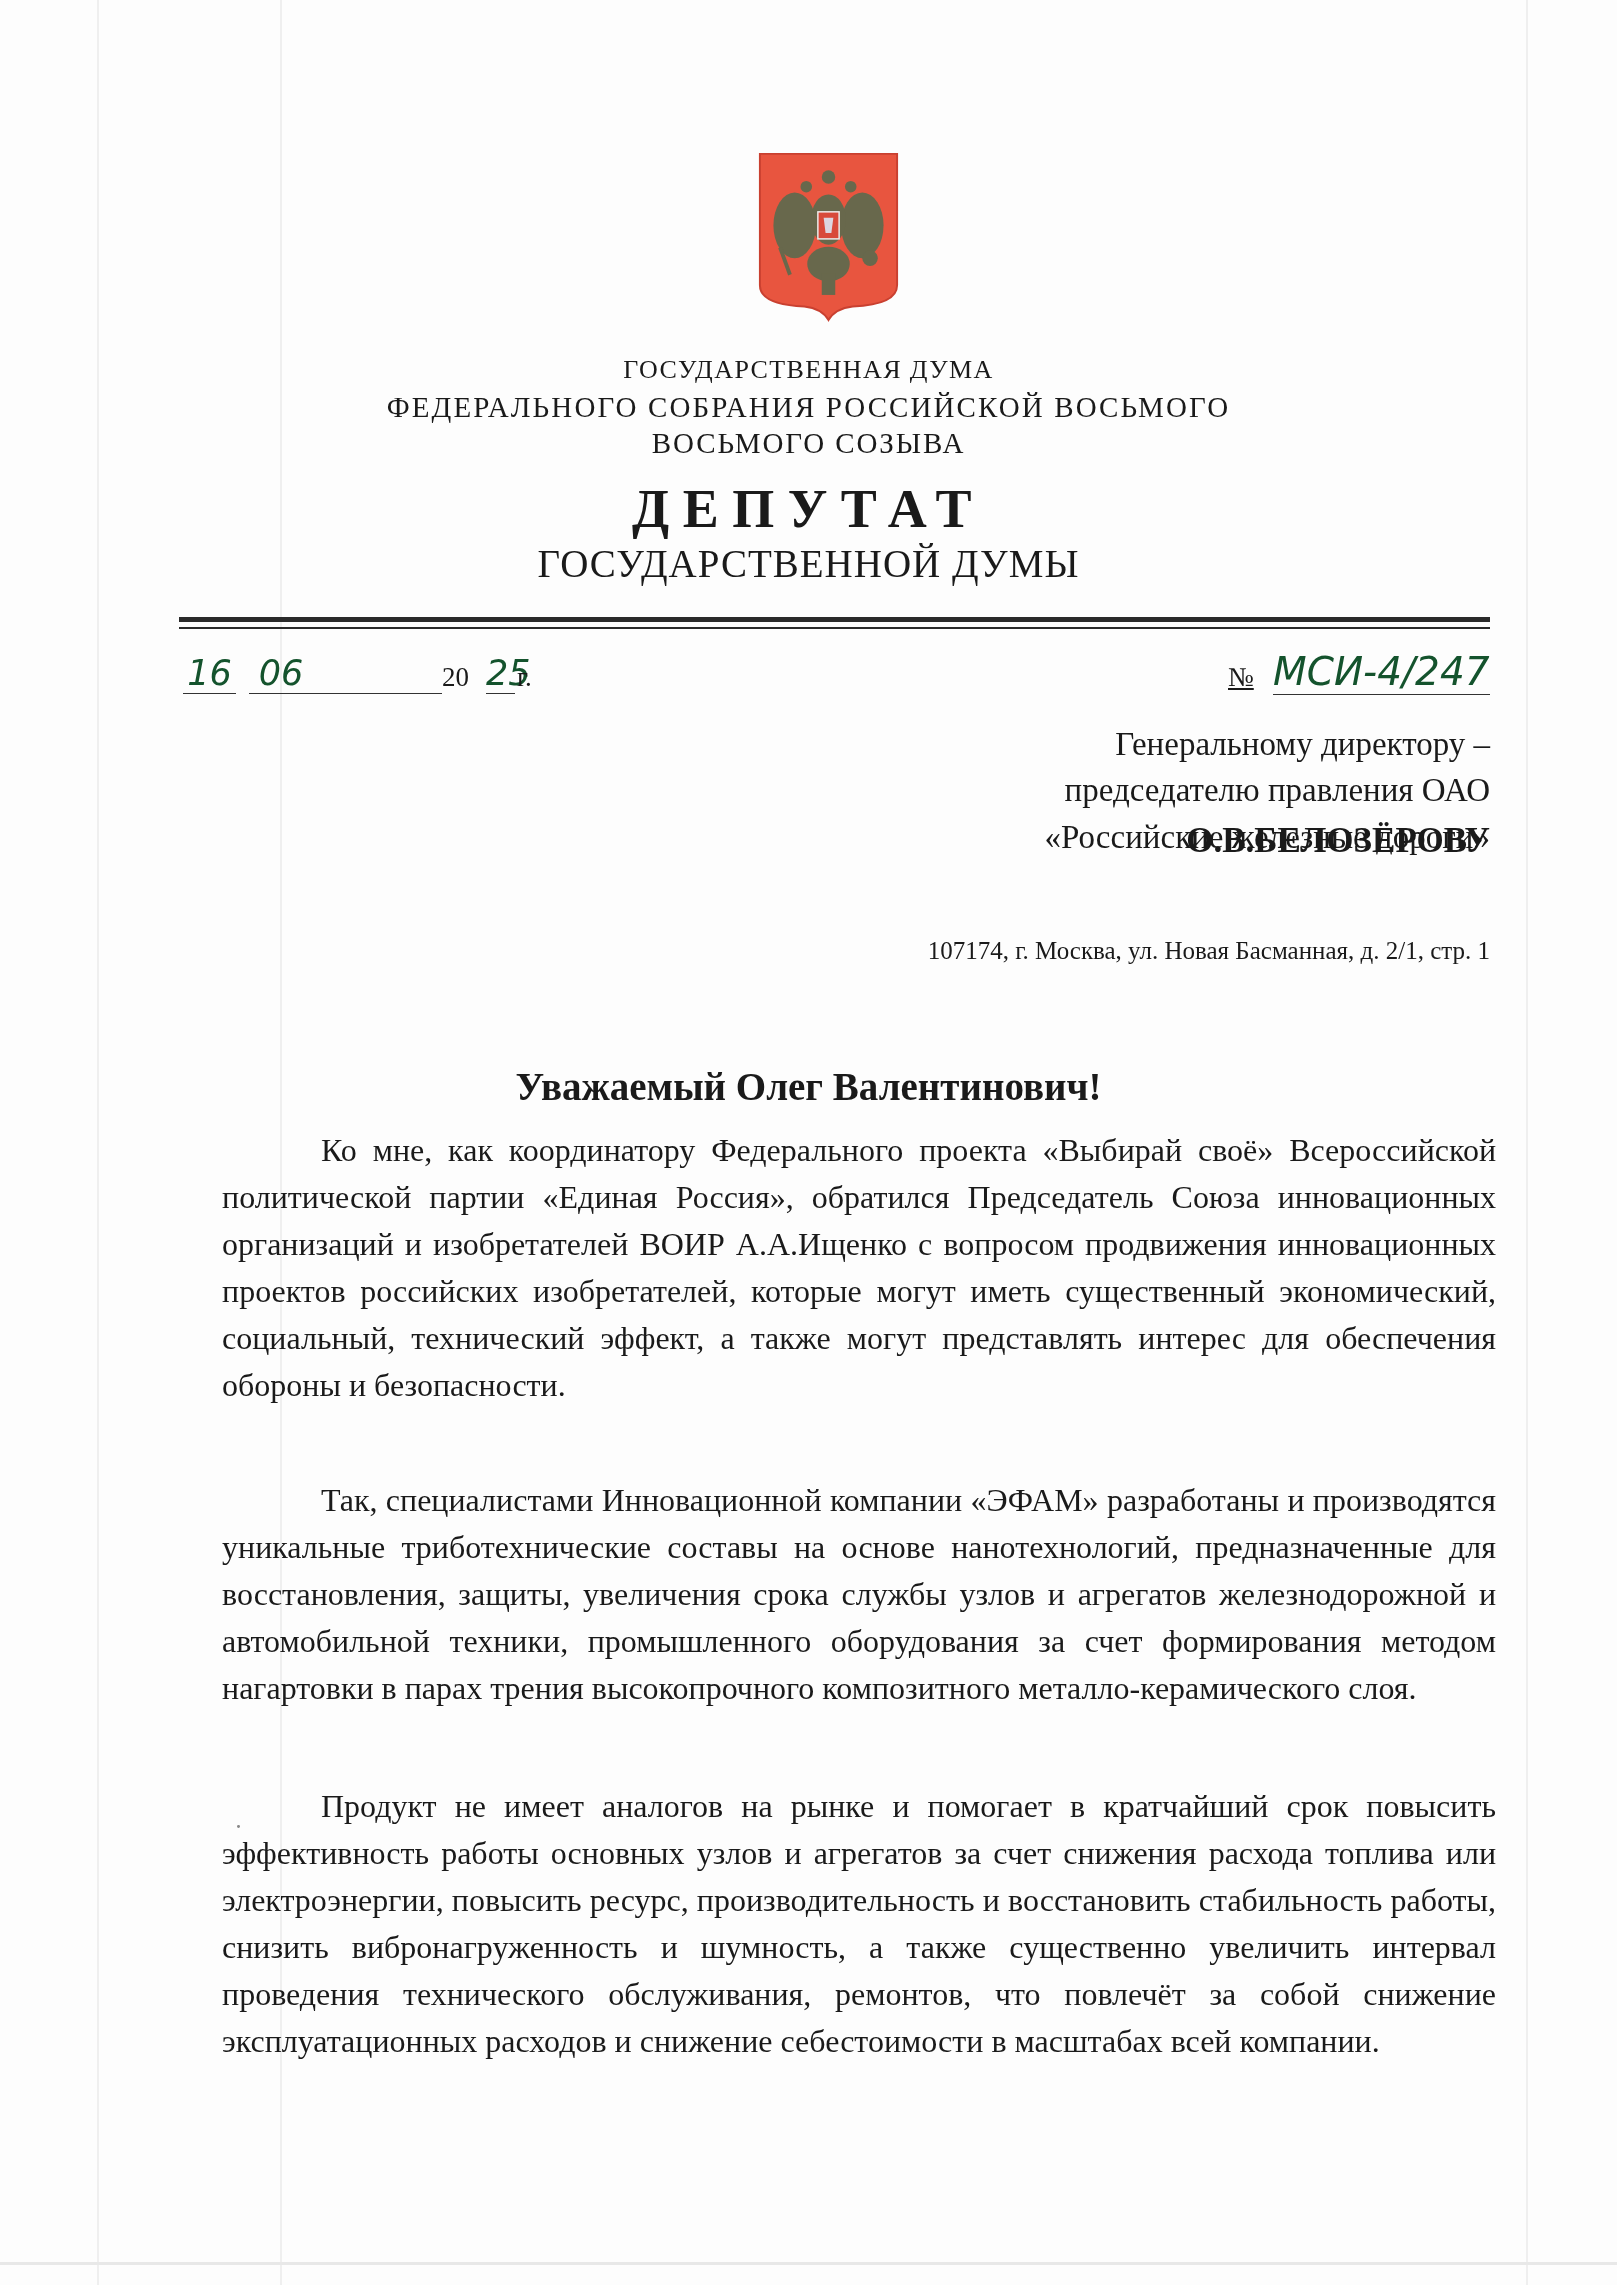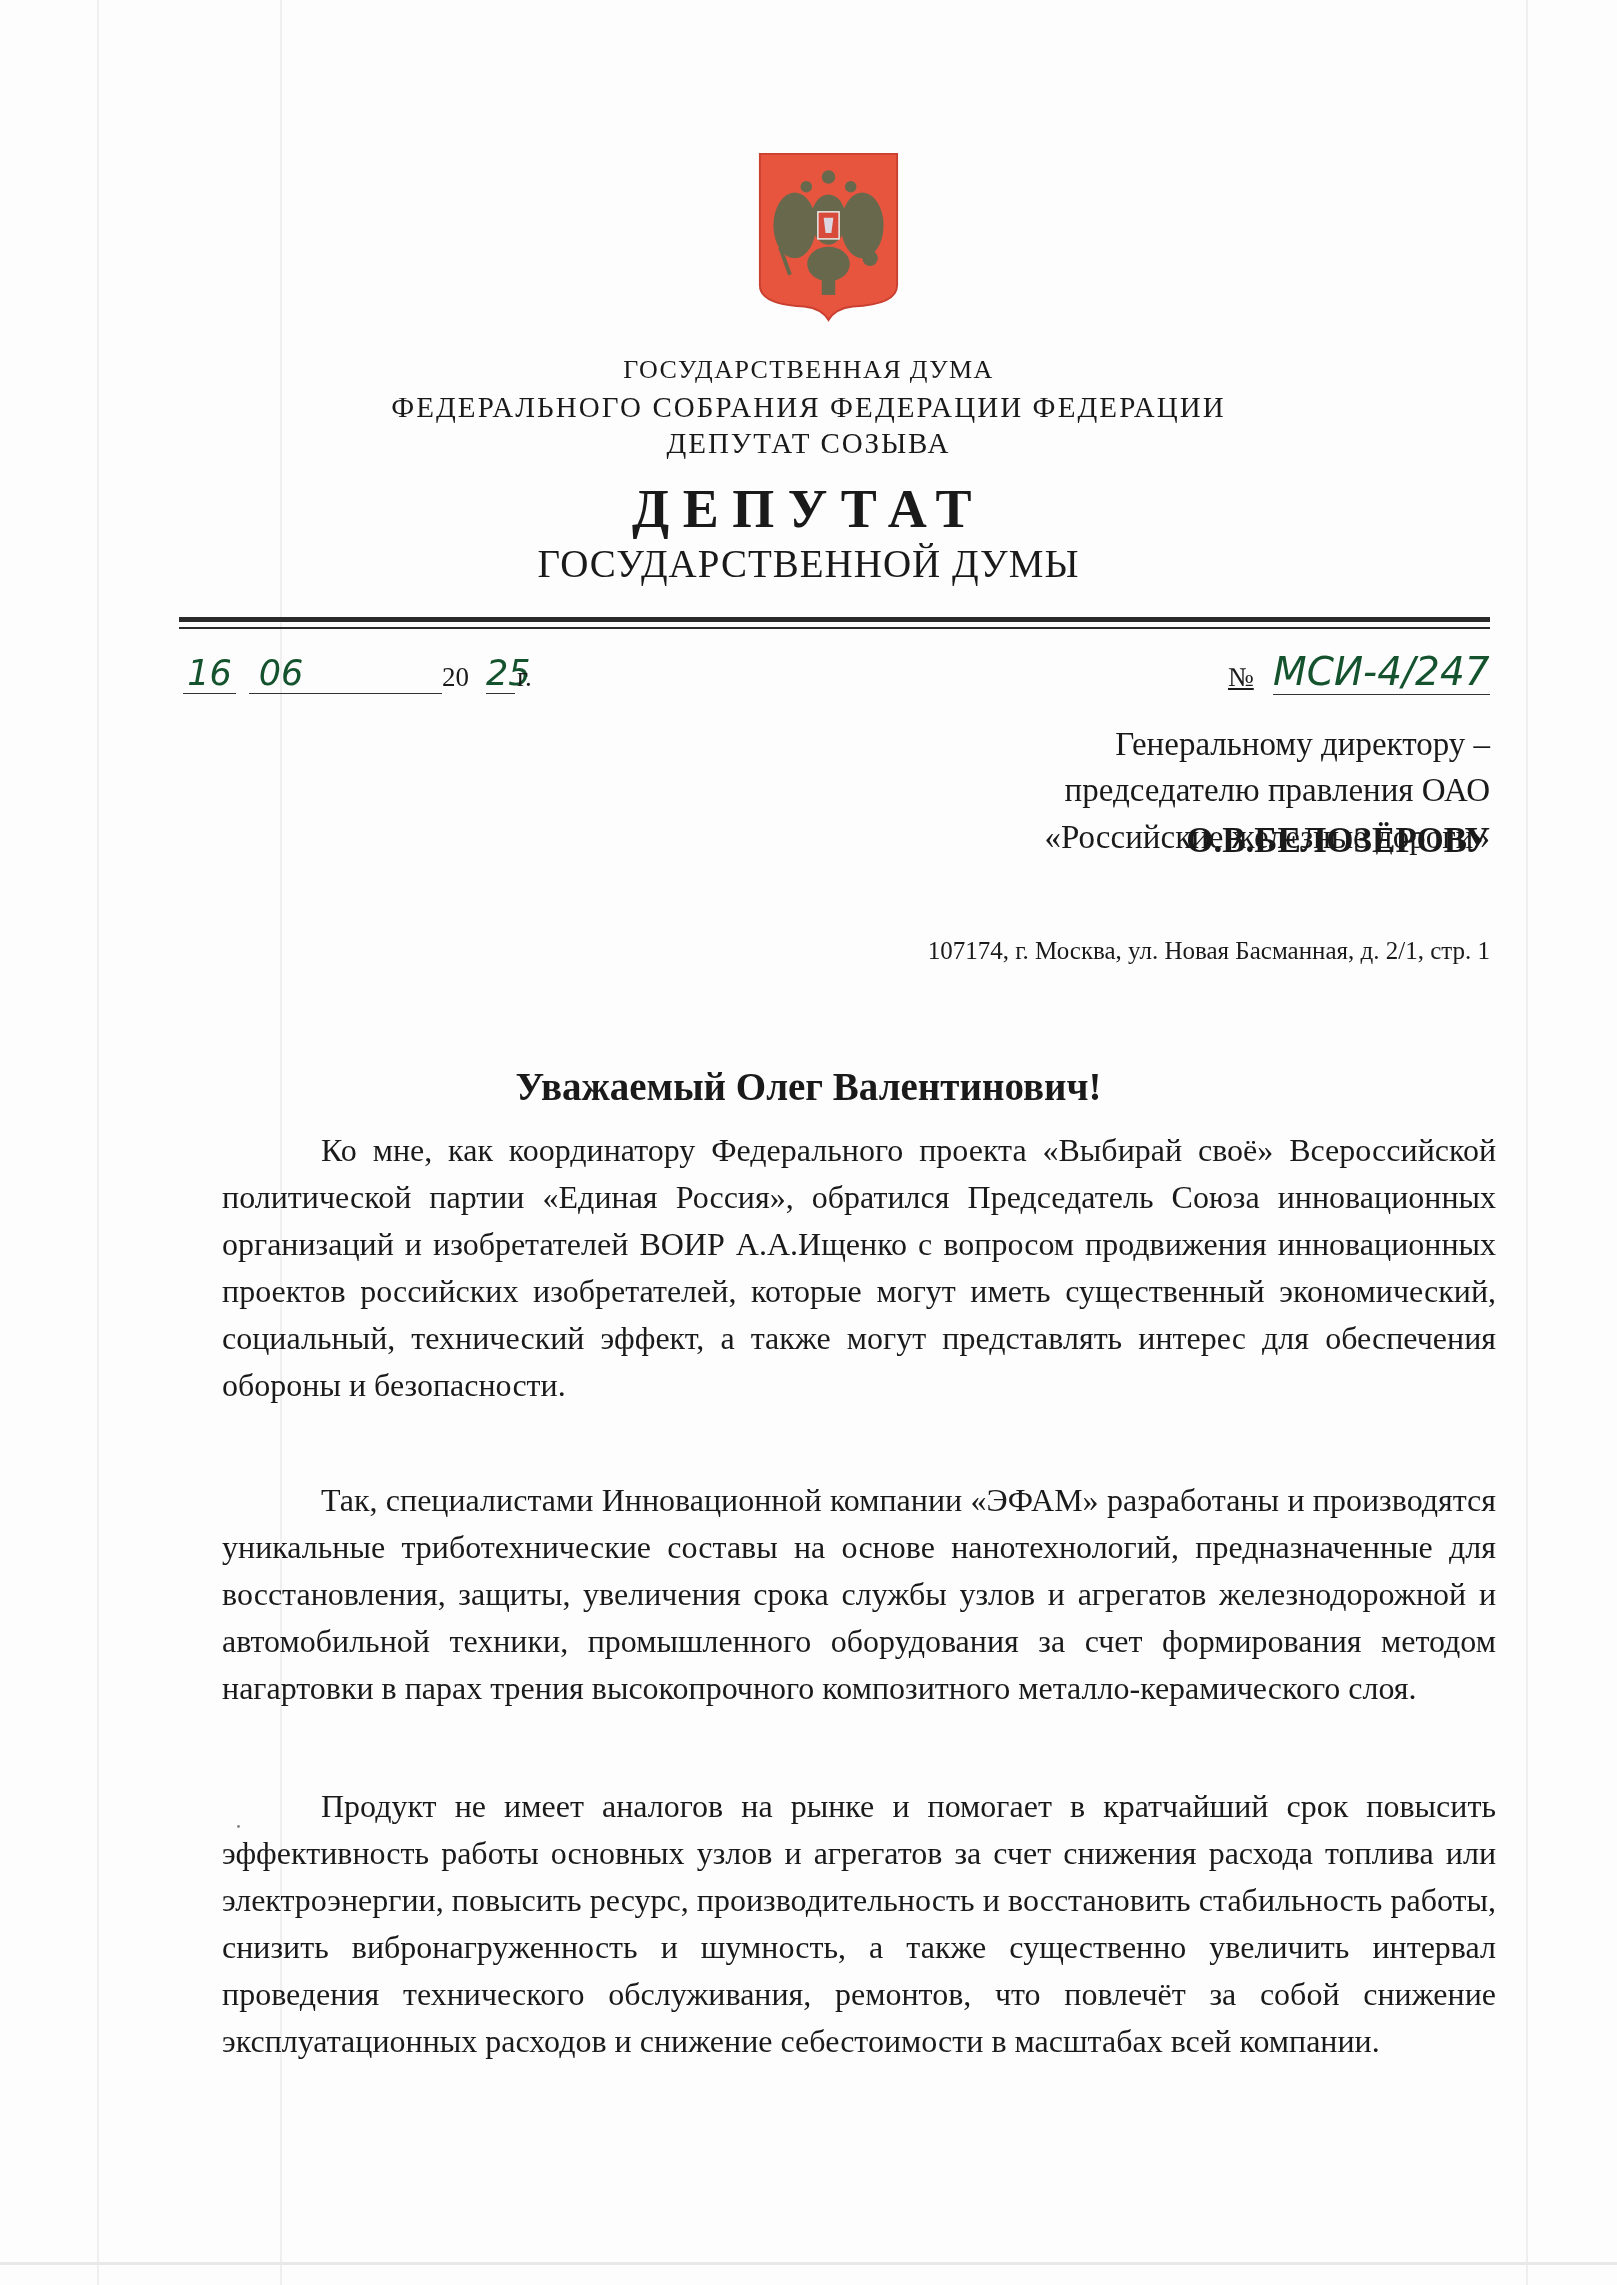--- a/index.html
+++ b/index.html
@@ -69,22 +69,22 @@
       <ellipse cx="75" cy="118" rx="22" ry="18"></ellipse>
       <rect x="68" y="128" width="14" height="22"></rect>
       <circle cx="118" cy="112" r="8"></circle>
       <rect x="28" y="100" width="4" height="30" transform="rotate(-20 30 115)"></rect>
     </g>
     <rect x="64" y="64" width="22" height="28" fill="#d84a3a" stroke="#eee" stroke-width="1.5"></rect>
     <path d="M70 70 L80 70 L78 86 L72 86 Z" fill="#dcd6e0"></path>
   </svg>
 
   <div class="hdr hdr1">ГОСУДАРСТВЕННАЯ ДУМА</div>
-  <div class="hdr hdr2">ФЕДЕРАЛЬНОГО СОБРАНИЯ ФЕДЕРАЦИИ ФЕДЕРАЦИИ</div>
-  <div class="hdr hdr3">ДЕПУТАТ СОЗЫВА</div>
+  <div class="hdr hdr2">ФЕДЕРАЛЬНОГО СОБРАНИЯ РОССИЙСКОЙ ВОСЬМОГО</div>
+  <div class="hdr hdr3">ВОСЬМОГО СОЗЫВА</div>
   <div class="dep">ДЕПУТАТ</div>
   <div class="gd">ГОСУДАРСТВЕННОЙ ДУМЫ</div>
 
   <div class="rule-thick"></div>
   <div class="rule-thin"></div>
 
   <div class="date-day hand">16</div>
   <div class="date-month hand">06</div>
   <div class="date-year-prefix">20</div>
   <div class="date-year hand">25</div>

